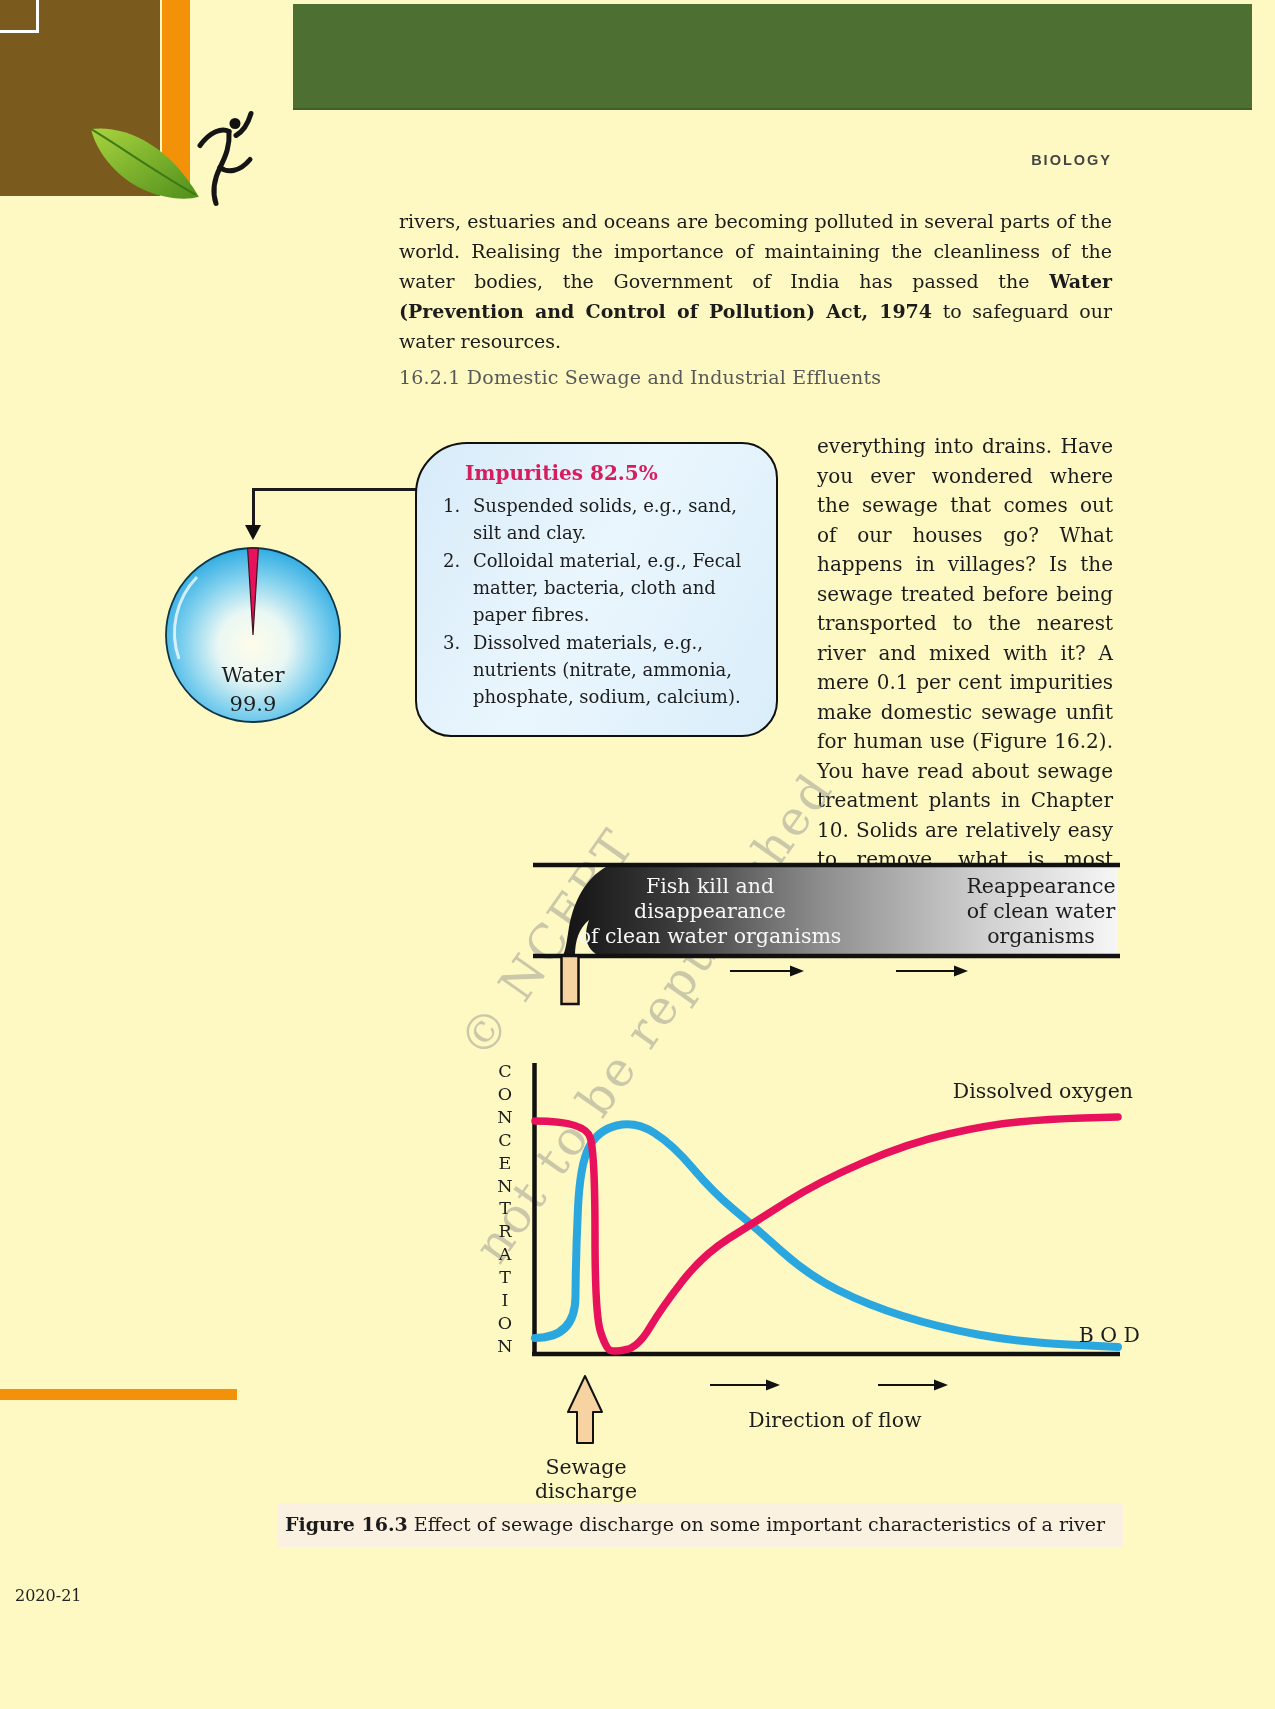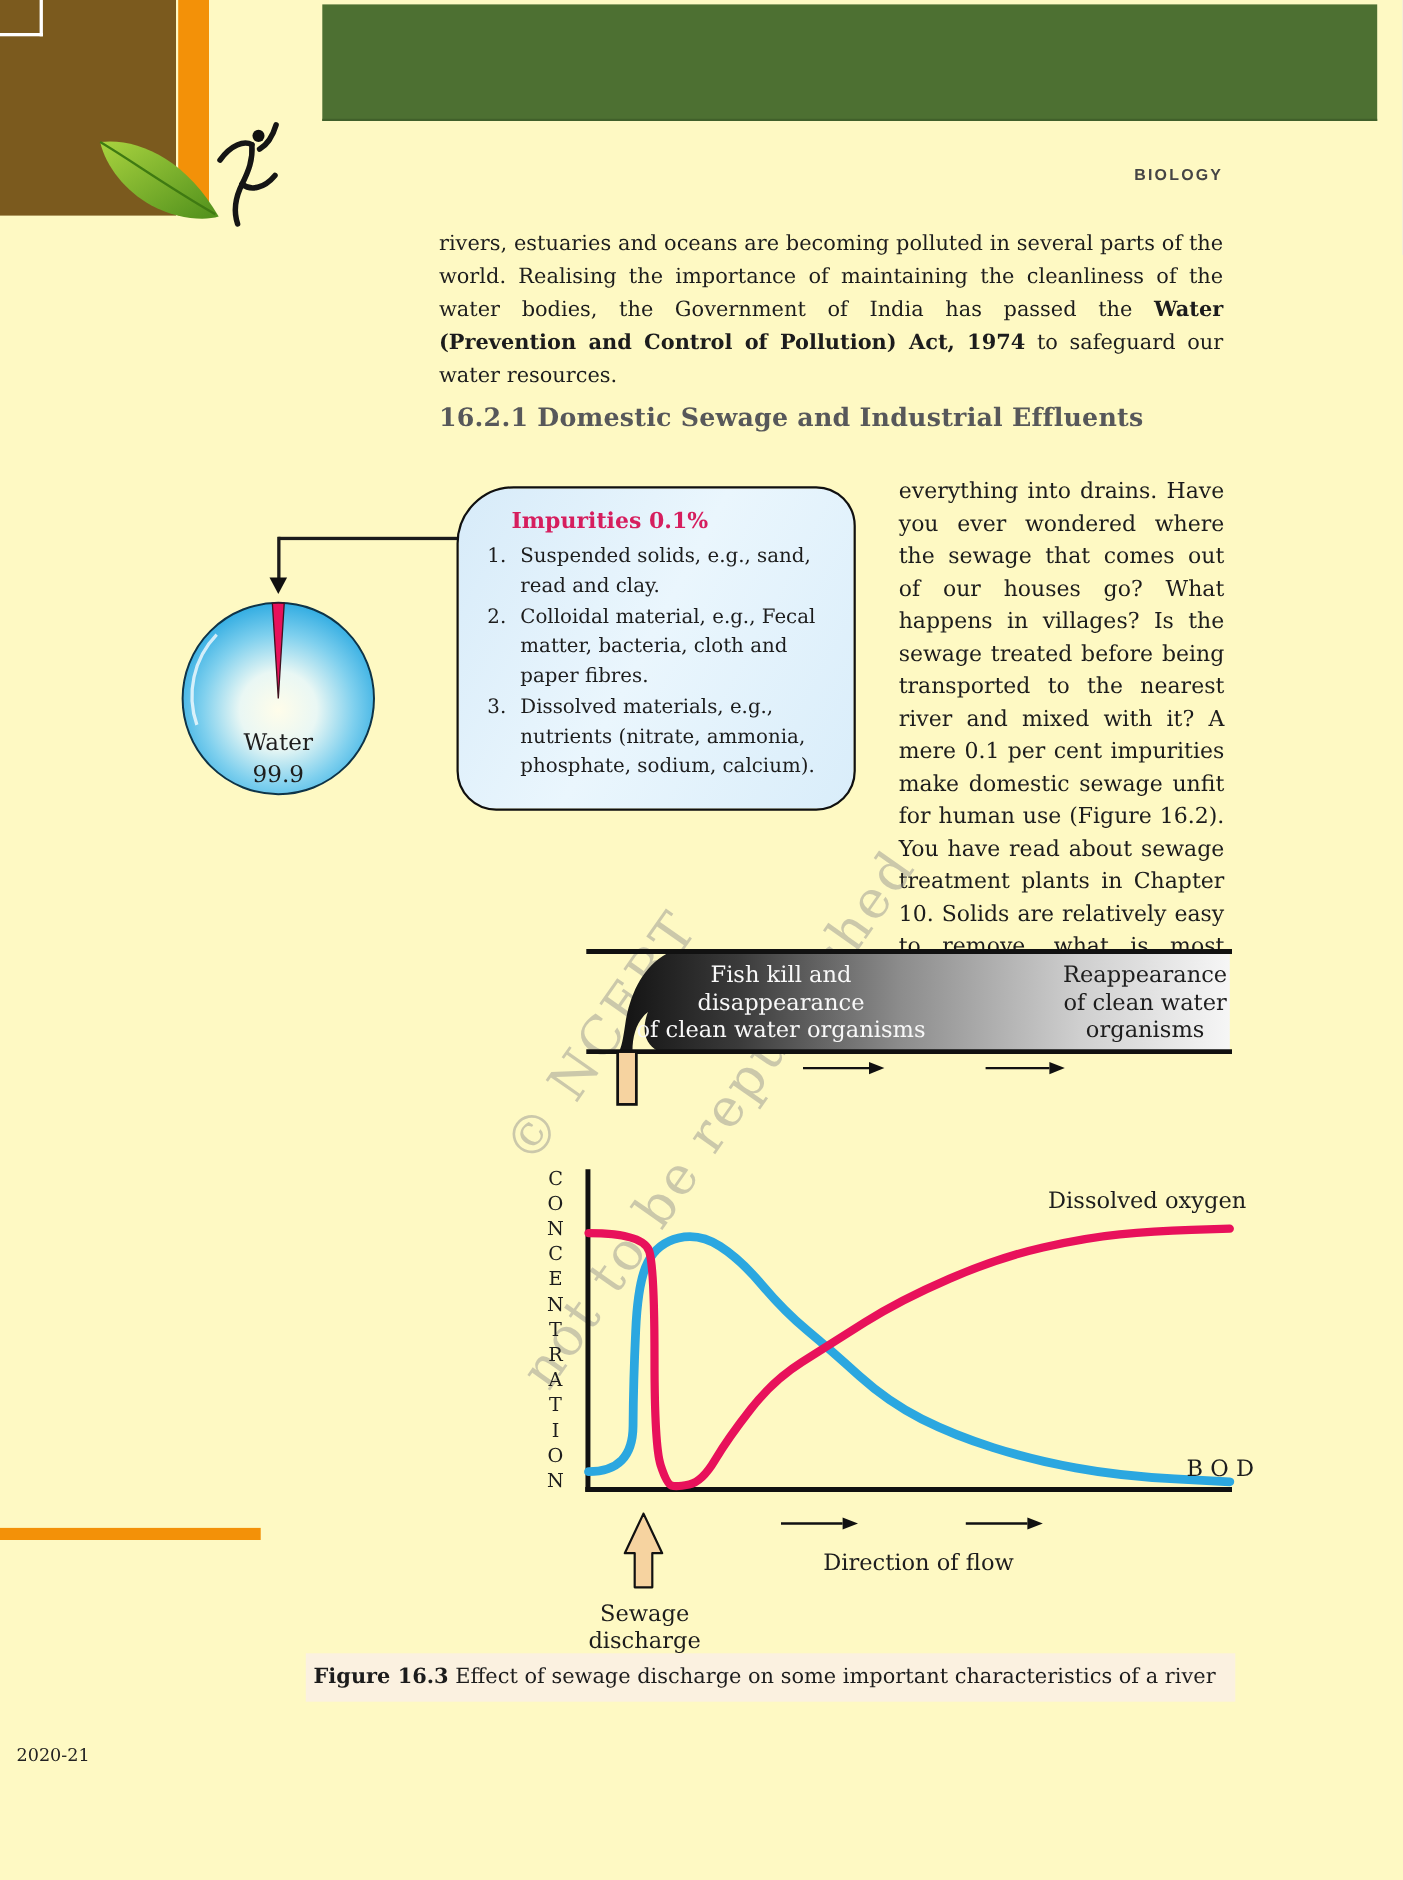--- a/index.html
+++ b/index.html
@@ -13,21 +13,21 @@
   .orange-strip{left:162px;top:0;width:28px;height:196px;background:#f39108;}
   .green-banner{left:293px;top:4px;width:959px;height:104px;background:#4d7032;border-bottom:2px solid #40602a;}
   .running-head{left:812px;top:152px;width:300px;text-align:right;
       font-family:"Liberation Sans",sans-serif;font-weight:bold;font-size:14.5px;
       letter-spacing:2px;color:#454545;}
 
   
   .para{font-size:19px;line-height:30px;text-align:justify;}
   .para strong{font-weight:bold;}
   .para-one-line{text-align:justify;text-align-last:justify;}
-  .section-heading{font-size:23px;font-weight:bold;color:#57585a;letter-spacing:.2px;text-align:right;}
+  .section-heading{font-size:19px;font-weight:normal;color:#57585a;letter-spacing:.2px;text-align:right;}
   .right-col{font-size:20px;line-height:29.5px;text-align:justify;}
 
   
   .callout{left:415px;top:442px;width:363px;height:295px;box-sizing:border-box;
       border:2.5px solid #101010;border-radius:52px 36px 36px 36px;
       background:linear-gradient(118deg,#d7ebf9 0%,#eaf6fd 48%,#d9edfa 100%);}
   .callout-title{margin:17px 0 7px 48px;font-size:20px;font-weight:bold;color:#d61e5e;}
   .callout-list{padding:0 12px 0 26px;}
   .callout-item{display:flex;font-size:18px;line-height:27px;margin-bottom:1px;}
   .callout-num{width:30px;flex:0 0 30px;}
@@ -121,25 +121,25 @@
       </radialGradient>
     </defs>
     <circle cx="92" cy="92" r="87" fill="url(#pieG)" stroke="#0e3448" stroke-width="1.8"></circle>
     <path d="M 18 116 A 80 80 0 0 1 36 34" stroke="#ffffff" stroke-width="3" opacity="0.75" fill="none"></path>
     <path d="M 92 92 L 86.6 5.4 A 87 87 0 0 1 97.4 5.4 Z" fill="#e8115b" stroke="#3f1220" stroke-width="1.2"></path>
     <text class="pie-label" x="92" y="139">Water</text>
     <text class="pie-label" x="92" y="168">99.9</text>
   </svg>
 
   <div class="abs callout">
-    <div class="callout-title">Impurities 0.1%</div>
+    <div class="callout-title">Impurities 82.5%</div>
     <div class="callout-list">
       <div class="callout-item">
         <span class="callout-num">1.</span>
-        <span class="callout-text">Suspended solids, e.g., sand, read and clay.</span>
+        <span class="callout-text">Suspended solids, e.g., sand, silt and clay.</span>
       </div>
       <div class="callout-item">
         <span class="callout-num">2.</span>
         <span class="callout-text">Colloidal material, e.g., Fecal matter, bacteria, cloth and paper fibres.</span>
       </div>
       <div class="callout-item">
         <span class="callout-num">3.</span>
         <span class="callout-text">Dissolved materials, e.g., nutrients (nitrate, ammonia, phosphate, sodium, calcium).</span>
       </div>
     </div>

